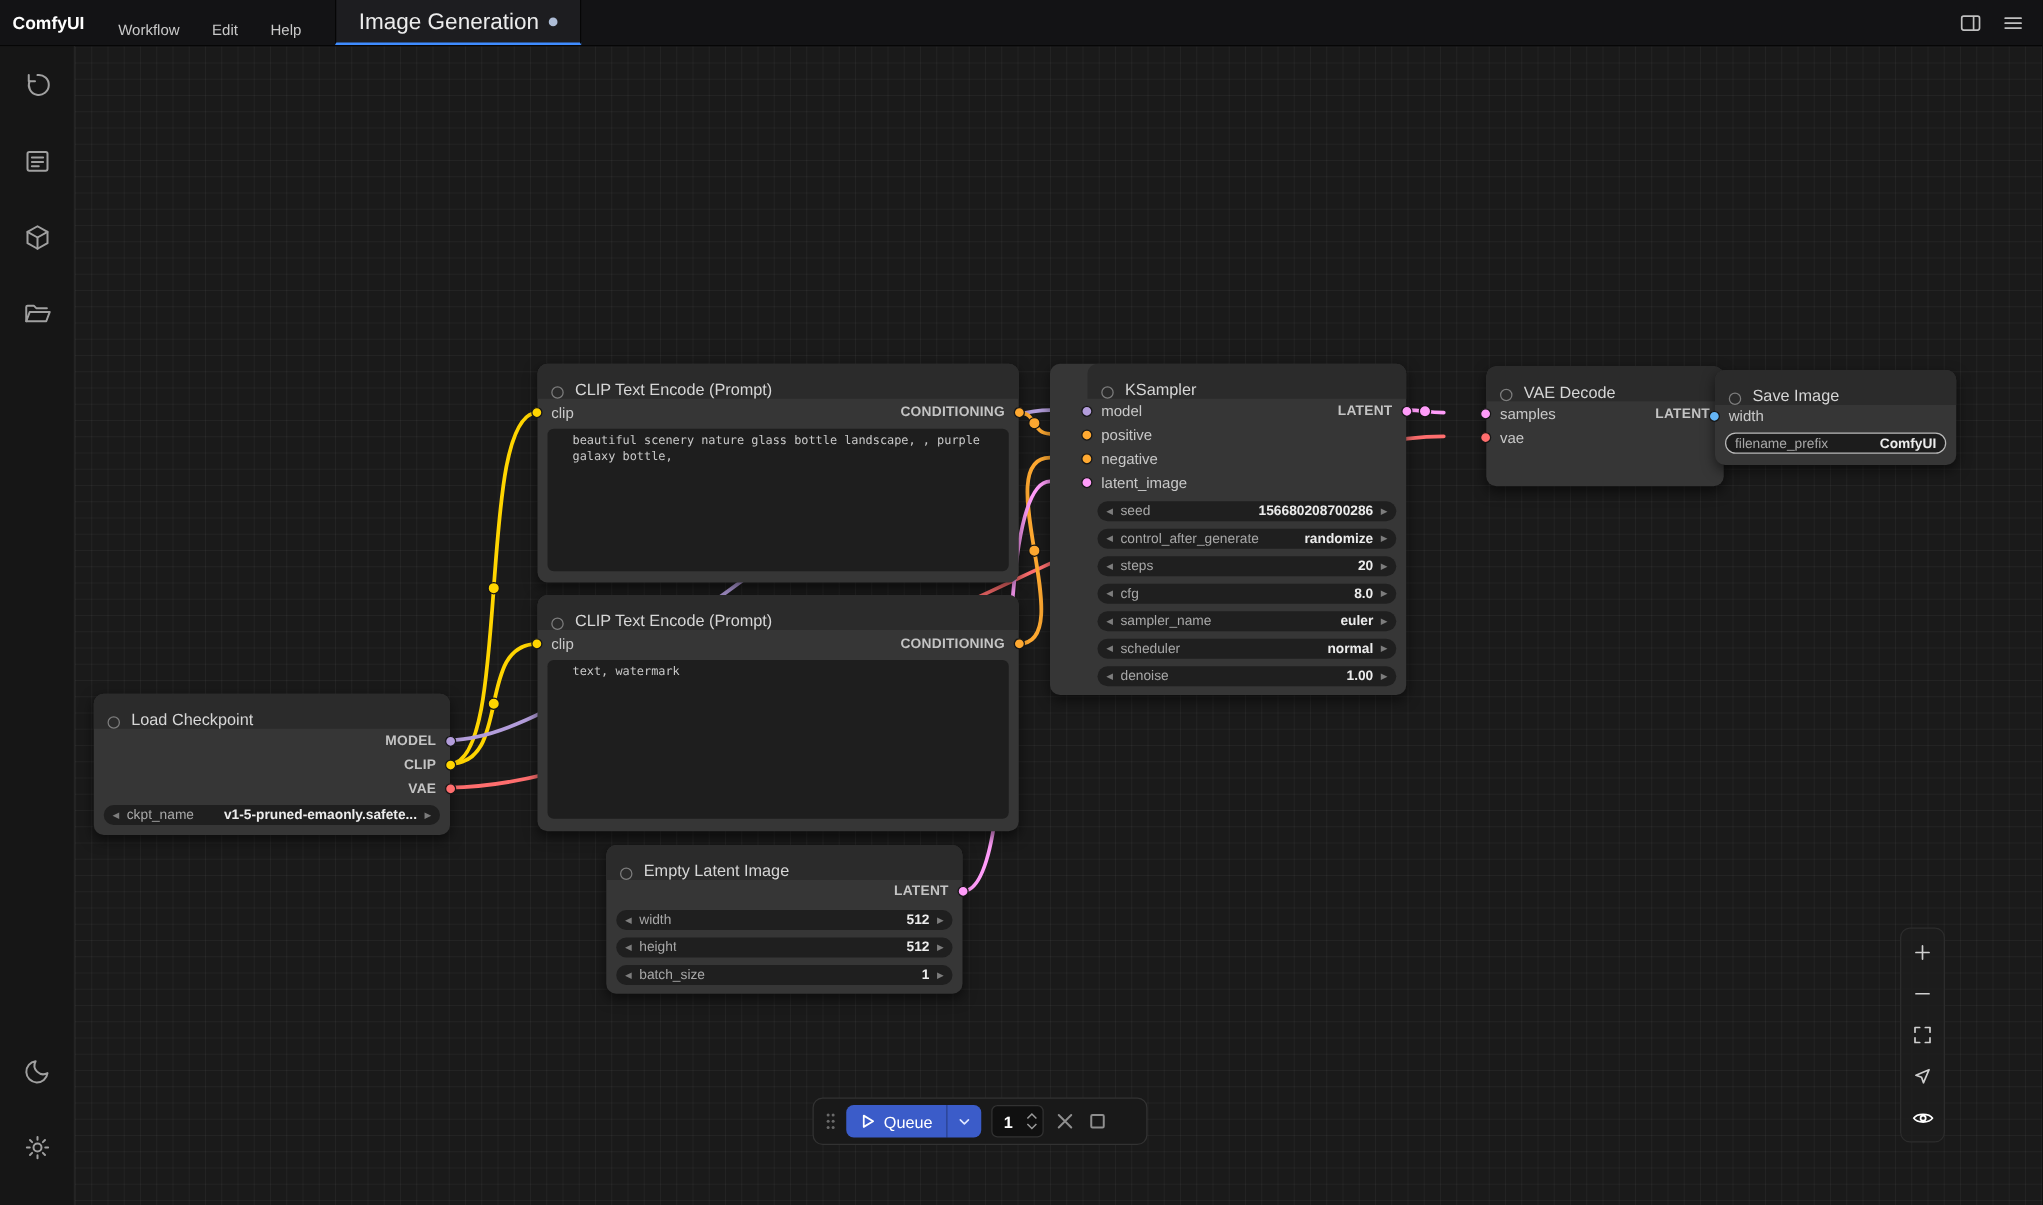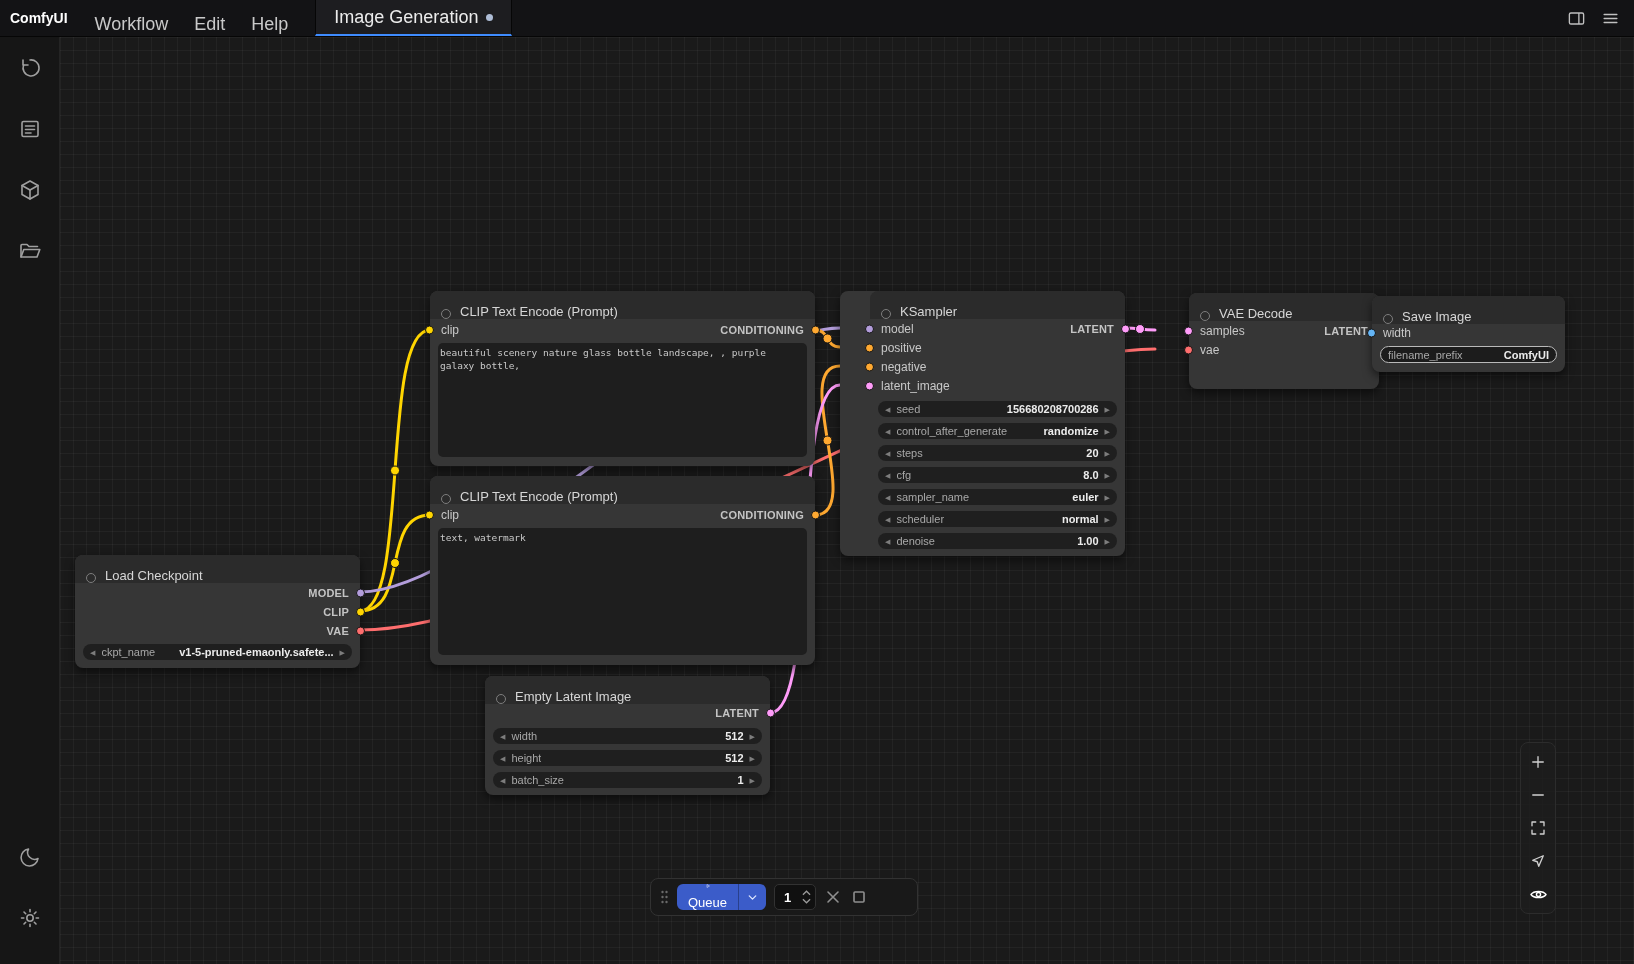--- a/index.html
+++ b/index.html
@@ -4,21 +4,21 @@
 <style>
   html,body{margin:0;padding:0;background:#0d0d0d;}
   *{box-sizing:border-box;}
   body{font-family:"Liberation Sans",sans-serif;}
   #stage{position:relative;width:1634px;height:964px;overflow:hidden;background:#1a1a1a;}
 
   
   .topbar{position:absolute;left:0;top:0;width:1634px;height:37px;background:#131315;
     display:flex;align-items:stretch;z-index:30;border-bottom:1px solid #060606;}
   .logo{color:#fff;font-weight:bold;font-size:14px;display:flex;align-items:center;padding:0 14px 0 10px;}
-  .menu-item{color:#c9c9c9;font-size:18px;display:flex;align-items:center;padding:0 13px;cursor:default;margin-top:12px;}
+  .menu-item{color:#c9c9c9;font-size:12px;display:flex;align-items:center;padding:0 13px;cursor:default;margin-top:12px;}
   .tab{margin-left:14px;display:flex;align-items:center;gap:8px;padding:0 18px;background:#1d1d20;
     border-left:1px solid #060606;border-right:1px solid #060606;border-bottom:2px solid var(--accent);}
   .tab-label{color:#ececec;font-size:18px;}
   .tab-dot{width:7px;height:7px;border-radius:50%;background:#aebdd6;}
   .topbar-right{margin-left:auto;display:flex;align-items:center;gap:6px;padding-right:10px;}
   .tb-icon{width:28px;height:28px;display:flex;align-items:center;justify-content:center;color:#c0c0c0;}
 
   
   .sidebar{position:absolute;left:0;top:37px;width:60px;height:927px;background:#161616;z-index:30;
     display:flex;flex-direction:column;align-items:center;padding:11px 0 26px 0;gap:21px;border-right:1px solid #242424;}
@@ -58,30 +58,30 @@
   .d-cond{background:var(--conditioning);} .d-latent{background:var(--latent);} .d-image{background:var(--image);}
 
   .widget{height:16px;background:#1f1f1f;border-radius:8px;margin:6px 8px 0 8px;display:flex;align-items:center;
     padding:0 7px;gap:6px;font-size:11px;color:#a8a8a8;}
   .widget .arrow{color:#7d7d7d;font-size:7px;line-height:1;flex:0 0 auto;}
   .w-name{white-space:nowrap;overflow:hidden;}
   .w-value{margin-left:auto;color:#ececec;font-weight:bold;white-space:nowrap;}
   .widget.outlined{background:#1c1c1c;border:1px solid #b9b9b9;height:17px;border-radius:9px;}
   .widget.mt3{margin-top:4px;}
 
-  .node-text{background:#1e1e1e;border-radius:5px;margin:2px 8px 8px 8px;padding:4px 2px;
+  .node-text{background:#1e1e1e;border-radius:5px;margin:2px 8px 8px 8px;padding:4px 20px;
     font-family:"DejaVu Sans Mono",monospace;font-size:9.5px;line-height:1.35;color:#c9c9c9;
     white-space:pre-wrap;overflow:hidden;}
 
   
   .queue-bar{position:absolute;left:650px;top:878px;width:268px;height:38px;background:#191919;
     border:1px solid #323232;border-radius:8px;display:flex;align-items:center;gap:8px;padding:0 9px;z-index:20;}
   .drag-handle{display:flex;align-items:center;}
   .queue-btn{height:26px;background:var(--queue-btn);border-radius:6px;display:flex;align-items:stretch;color:#fff;}
-  .qb-main{display:flex;align-items:center;gap:7px;padding:0 11px;font-size:13px;flex-direction:column;}
+  .qb-main{display:flex;align-items:center;gap:7px;padding:0 11px;font-size:13px;}
   .qb-chev{display:flex;align-items:center;padding:0 7px;border-left:1px solid rgba(0,0,0,0.3);}
   .count-box{width:42px;height:26px;background:#101010;border:1px solid #323232;border-radius:5px;
     display:flex;align-items:center;padding:0 3px 0 0;}
   .count-val{flex:1;text-align:center;color:#fff;font-size:13px;font-weight:bold;}
   .steppers{display:flex;flex-direction:column;gap:2px;align-items:center;width:12px;}
   .q-icon{display:flex;align-items:center;justify-content:center;width:18px;height:18px;}
 
   
   .zoom-panel{position:absolute;left:1520px;top:742px;width:36px;height:172px;background:#1d1d1dd9;
     border:1px solid #2c2c2c;border-radius:8px;display:flex;flex-direction:column;align-items:center;

